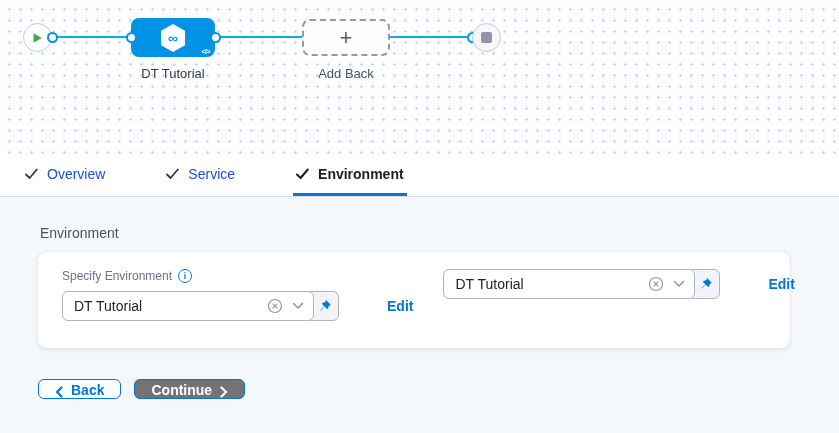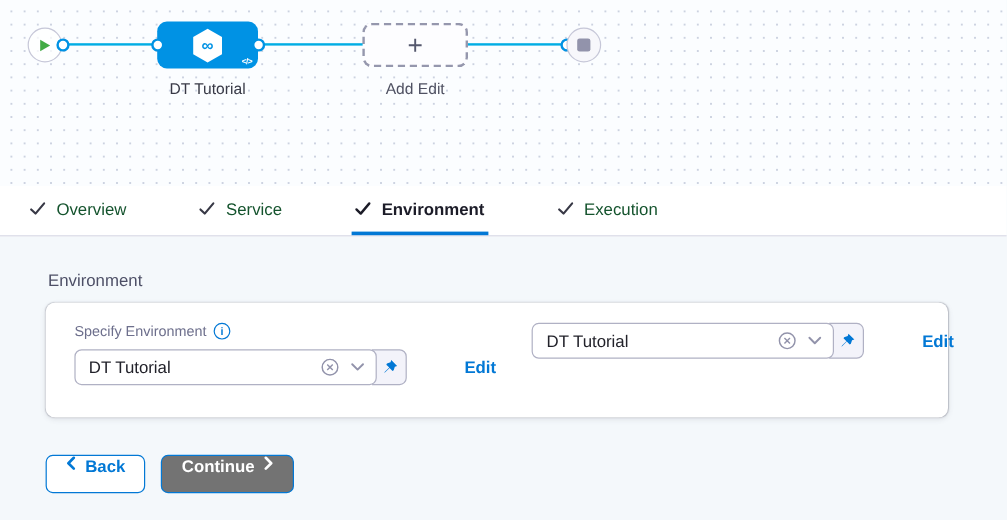--- a/index.html
+++ b/index.html
@@ -46,21 +46,21 @@
     display:flex; align-items:center; justify-content:center;
   }
   .stop-square { width:11px; height:11px; background:#9293ab; border-radius:2px; }
 
   
   .tabbar {
     height:42px; background:#fff; border-bottom:1px solid #d9dae6;
     display:flex; align-items:stretch; padding-left:22px; gap:55px;
   }
   .tab {
-    display:flex; align-items:center; gap:9px; font-size:14px; color:#14532d;
+    display:flex; align-items:center; gap:9px; font-size:14px; color:#1d4ed8;
     border-bottom:3px solid transparent; padding:0 3px; cursor:pointer;
   }
   .tab.active { font-weight:700; color:#1c1c28; border-bottom-color:#0278d5; }
   .tab svg { flex:none; }
 
   
   .content { padding:28px 0 0 38px; }
   .section-title { font-size:14px; color:#4d4f66; margin:0 0 11px 2px; }
   .card {
     width:752px; height:96px; background:#fff; border-radius:8px;
@@ -90,22 +90,22 @@
     display:flex; align-items:center; justify-content:center; cursor:pointer;
   }
   .edit-link {
     margin-left:28px; margin-right:30px; font-size:14px; font-weight:600;
     color:#0278d5; cursor:pointer; text-decoration:none;padding-left:20px;
   }
 
   
   .footer { display:flex; align-items:center; margin-top:31px; gap:13px; }
   .btn {
-    height:32px; border-radius:6px; font-family:inherit; font-size:14px; font-weight:700;
-    display:flex; align-items:flex-start; gap:8px; padding:0 16px; cursor:pointer;
+    height:20px; border-radius:6px; font-family:inherit; font-size:14px; font-weight:700;
+    display:flex; align-items:flex-end; gap:8px; padding:0 16px; cursor:pointer;
   }
   .btn-back { background:#fff; border:1.5px solid #0278d5; color:#0278d5; }
   .btn-continue { background:#737373; border:1.5px solid #0278d5; color:#fff; }
 </style>
 </head>
 <body>
 
 <div class="canvas">
   <div class="edge-line"></div>
 
@@ -123,21 +123,21 @@
     </svg>
     <span class="code-badge">&lt;/&gt;</span>
   </div>
   <div class="connector-dot" style="left:125.5px"></div>
   <div class="connector-dot" style="left:209.5px"></div>
   <div class="node-label stage-label">DT Tutorial</div>
 
   <div class="add-stage">
     <span>+</span>
   </div>
-  <div class="node-label add-stage-label">Add Edit</div>
+  <div class="node-label add-stage-label">Add Back</div>
 
   <div class="connector-dot" style="left:466.5px"></div>
   <div class="end-node">
     <div class="stop-square"></div>
   </div>
 </div>
 
 <div class="tabbar">
   <div class="tab">
     <svg width="13" height="12" viewBox="0 0 13 12">
@@ -149,26 +149,20 @@
     <svg width="13" height="12" viewBox="0 0 13 12">
         <polyline points="1,6.5 4.6,10 11.8,1.5" fill="none" stroke="#383946" stroke-width="1.8" stroke-linecap="round" stroke-linejoin="round"></polyline>
       </svg>
     <span>Service</span>
   </div>
   <div class="tab active">
     <svg width="13" height="12" viewBox="0 0 13 12">
         <polyline points="1,6.5 4.6,10 11.8,1.5" fill="none" stroke="#1c1c28" stroke-width="2" stroke-linecap="round" stroke-linejoin="round"></polyline>
       </svg>
     <span>Environment</span>
-  </div>
-  <div class="tab">
-    <svg width="13" height="12" viewBox="0 0 13 12">
-        <polyline points="1,6.5 4.6,10 11.8,1.5" fill="none" stroke="#383946" stroke-width="1.8" stroke-linecap="round" stroke-linejoin="round"></polyline>
-      </svg>
-    <span>Execution</span>
   </div>
 </div>
 
 <div class="content">
   <div class="section-title">Environment</div>
 
   <div class="card">
 
     <div class="field">
       <div class="field-label-row">

